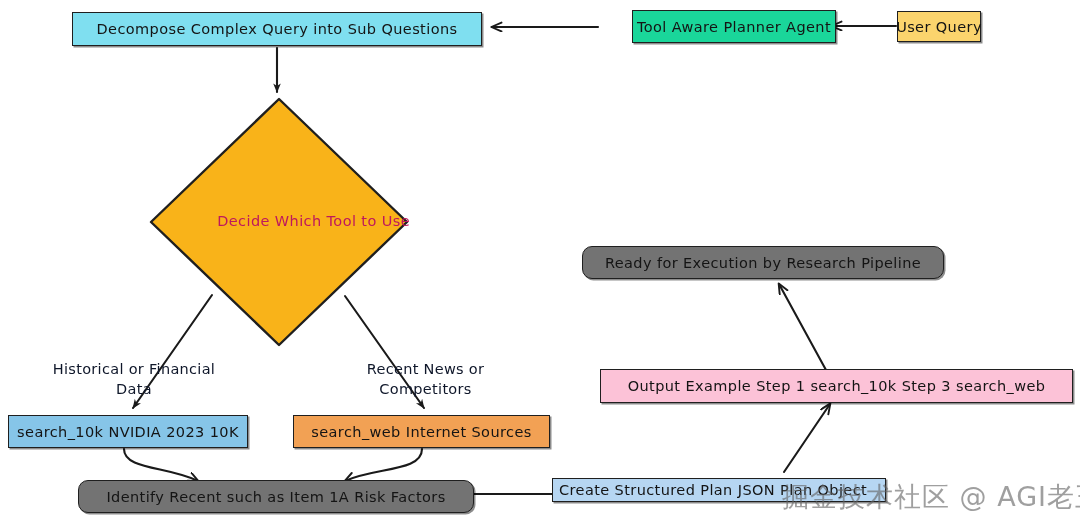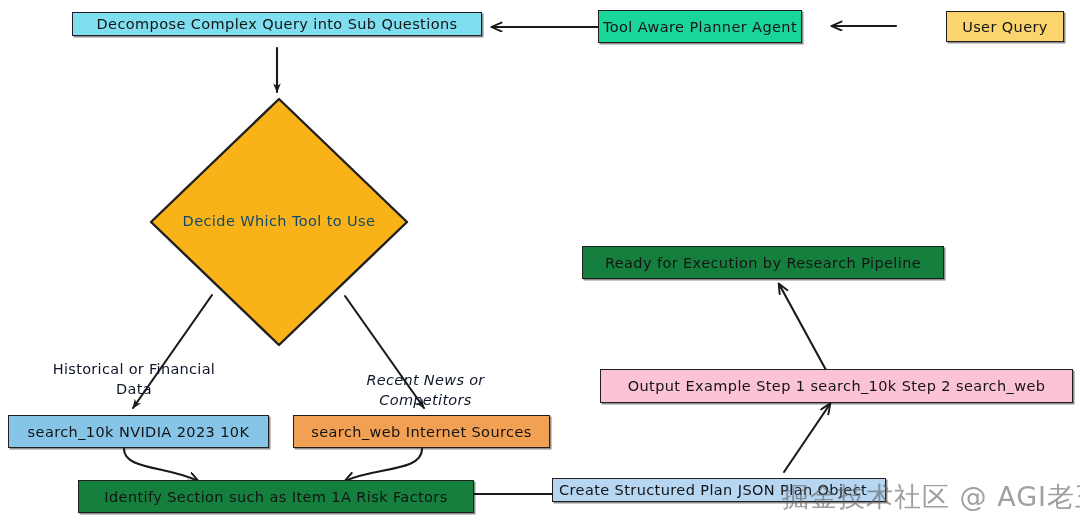--- a/index.html
+++ b/index.html
@@ -38,21 +38,21 @@
     font-size: 14.5px;
     letter-spacing: 0.4px;
     white-space: nowrap;
     box-shadow: 1.5px 1.5px 0 rgba(0,0,0,0.45);
   }
   .node.cyan    { background: #7fdff0; }
   .node.green   { background: #1ad69a; }
   .node.amberlt { background: #fbd46d; }
   .node.blue    { background: #86c5e8; }
   .node.orange  { background: #f2a154; }
-  .node.mint    { background: #15803d; }
+  .node.mint    { background: #737373; border-radius: 10px; }
   .node.pink    { background: #fcc2d7; }
   .node.softblue{ background: #b6d6f2; }
 
   .diamond-wrap {
     position: absolute;
     left: 148px;
     top: 96px;
     width: 262px;
     height: 252px;
   }
@@ -60,22 +60,22 @@
     position: absolute;
     left: 0; top: 0;
     width: 100%; height: 100%;
   }
   .diamond-label {
     position: absolute;
     left: 0;
     top: 50%;
     width: 100%;
     transform: translateY(-50%);
-    text-align: center;
-    color: #0c4a6e;
+    text-align: right;
+    color: #be185d;
     font-family: "DejaVu Sans", sans-serif;
     font-size: 14.5px;
     line-height: 1.45;
     letter-spacing: 0.4px;
     pointer-events: none;
   }
   .edge-label {
     position: absolute;
     color: #0f172a;
     font-family: "DejaVu Sans", sans-serif;
@@ -128,64 +128,64 @@
       <path d="M422,449 C422,472 375,467 345,481" marker-end="url(#arrowopen)"></path>
 
       <path d="M474,494 L578,494" marker-end="url(#arrowopen)"></path>
 
       <path d="M784,472 L830,404" marker-end="url(#arrowopen)"></path>
 
       <path d="M826,370 L779,284" marker-end="url(#arrowopen)"></path>
     </g>
   </svg>
 
-  <div class="node cyan" style="left:72px; top:12px; width:410px; height:24px;">
+  <div class="node cyan" style="left:72px; top:12px; width:410px; height:34px;">
     <span>Decompose Complex Query into Sub Questions</span>
   </div>
 
-  <div class="node green" style="left:598px; top:10px; width:204px; height:33px;">
+  <div class="node green" style="left:632px; top:10px; width:204px; height:33px;">
     <span>Tool Aware Planner Agent</span>
   </div>
 
-  <div class="node amberlt" style="left:946px; top:11px; width:118px; height:31px;">
+  <div class="node amberlt" style="left:897px; top:11px; width:84px; height:31px;">
     <span>User Query</span>
   </div>
 
   <div class="diamond-wrap">
     <svg class="diamond-shape" viewBox="0 0 262 252" preserveAspectRatio="none">
       <polygon points="131,3 259,126 131,249 3,126" fill="#f9b319" stroke="#1f1f1f" stroke-width="2.4" stroke-linejoin="round"></polygon>
     </svg>
     <div class="diamond-label">Decide Which
 Tool to Use</div>
   </div>
 
   <div class="edge-label" style="left:34px; top:359px; width:200px;">Historical or Financial
 Data</div>
 
-  <div class="edge-label" style="left:338px; top:370px; width:175px;font-style:italic;">Recent News or
+  <div class="edge-label" style="left:338px; top:359px; width:175px;">Recent News or
 Competitors</div>
 
-  <div class="node blue" style="left:8px; top:415px; width:261px; height:33px;">
+  <div class="node blue" style="left:8px; top:415px; width:240px; height:33px;">
     <span>search_10k NVIDIA 2023 10K</span>
   </div>
 
   <div class="node orange" style="left:293px; top:415px; width:257px; height:33px;align-items:center;">
     <span>search_web Internet Sources</span>
   </div>
 
   <div class="node mint" style="left:78px; top:480px; width:396px; height:33px;">
-    <span>Identify Section such as Item 1A Risk Factors</span>
+    <span>Identify Recent such as Item 1A Risk Factors</span>
   </div>
 
   <div class="node softblue" style="left:552px; top:478px; width:334px; height:24px; justify-content:flex-start; padding-left:6px;">
     <span>Create Structured Plan JSON Plan Object</span>
   </div>
 
   <div class="node pink" style="left:600px; top:369px; width:473px; height:34px;">
-    <span>Output Example Step 1 search_10k Step 2 search_web</span>
+    <span>Output Example Step 1 search_10k Step 3 search_web</span>
   </div>
 
   <div class="node mint" style="left:582px; top:246px; width:362px; height:33px;">
     <span>Ready for Execution by Research Pipeline</span>
   </div>
 
   <div class="watermark" style="left:782px; top:479px;">掘金技术社区 @ AGI老王</div>
 
 </div>
 

